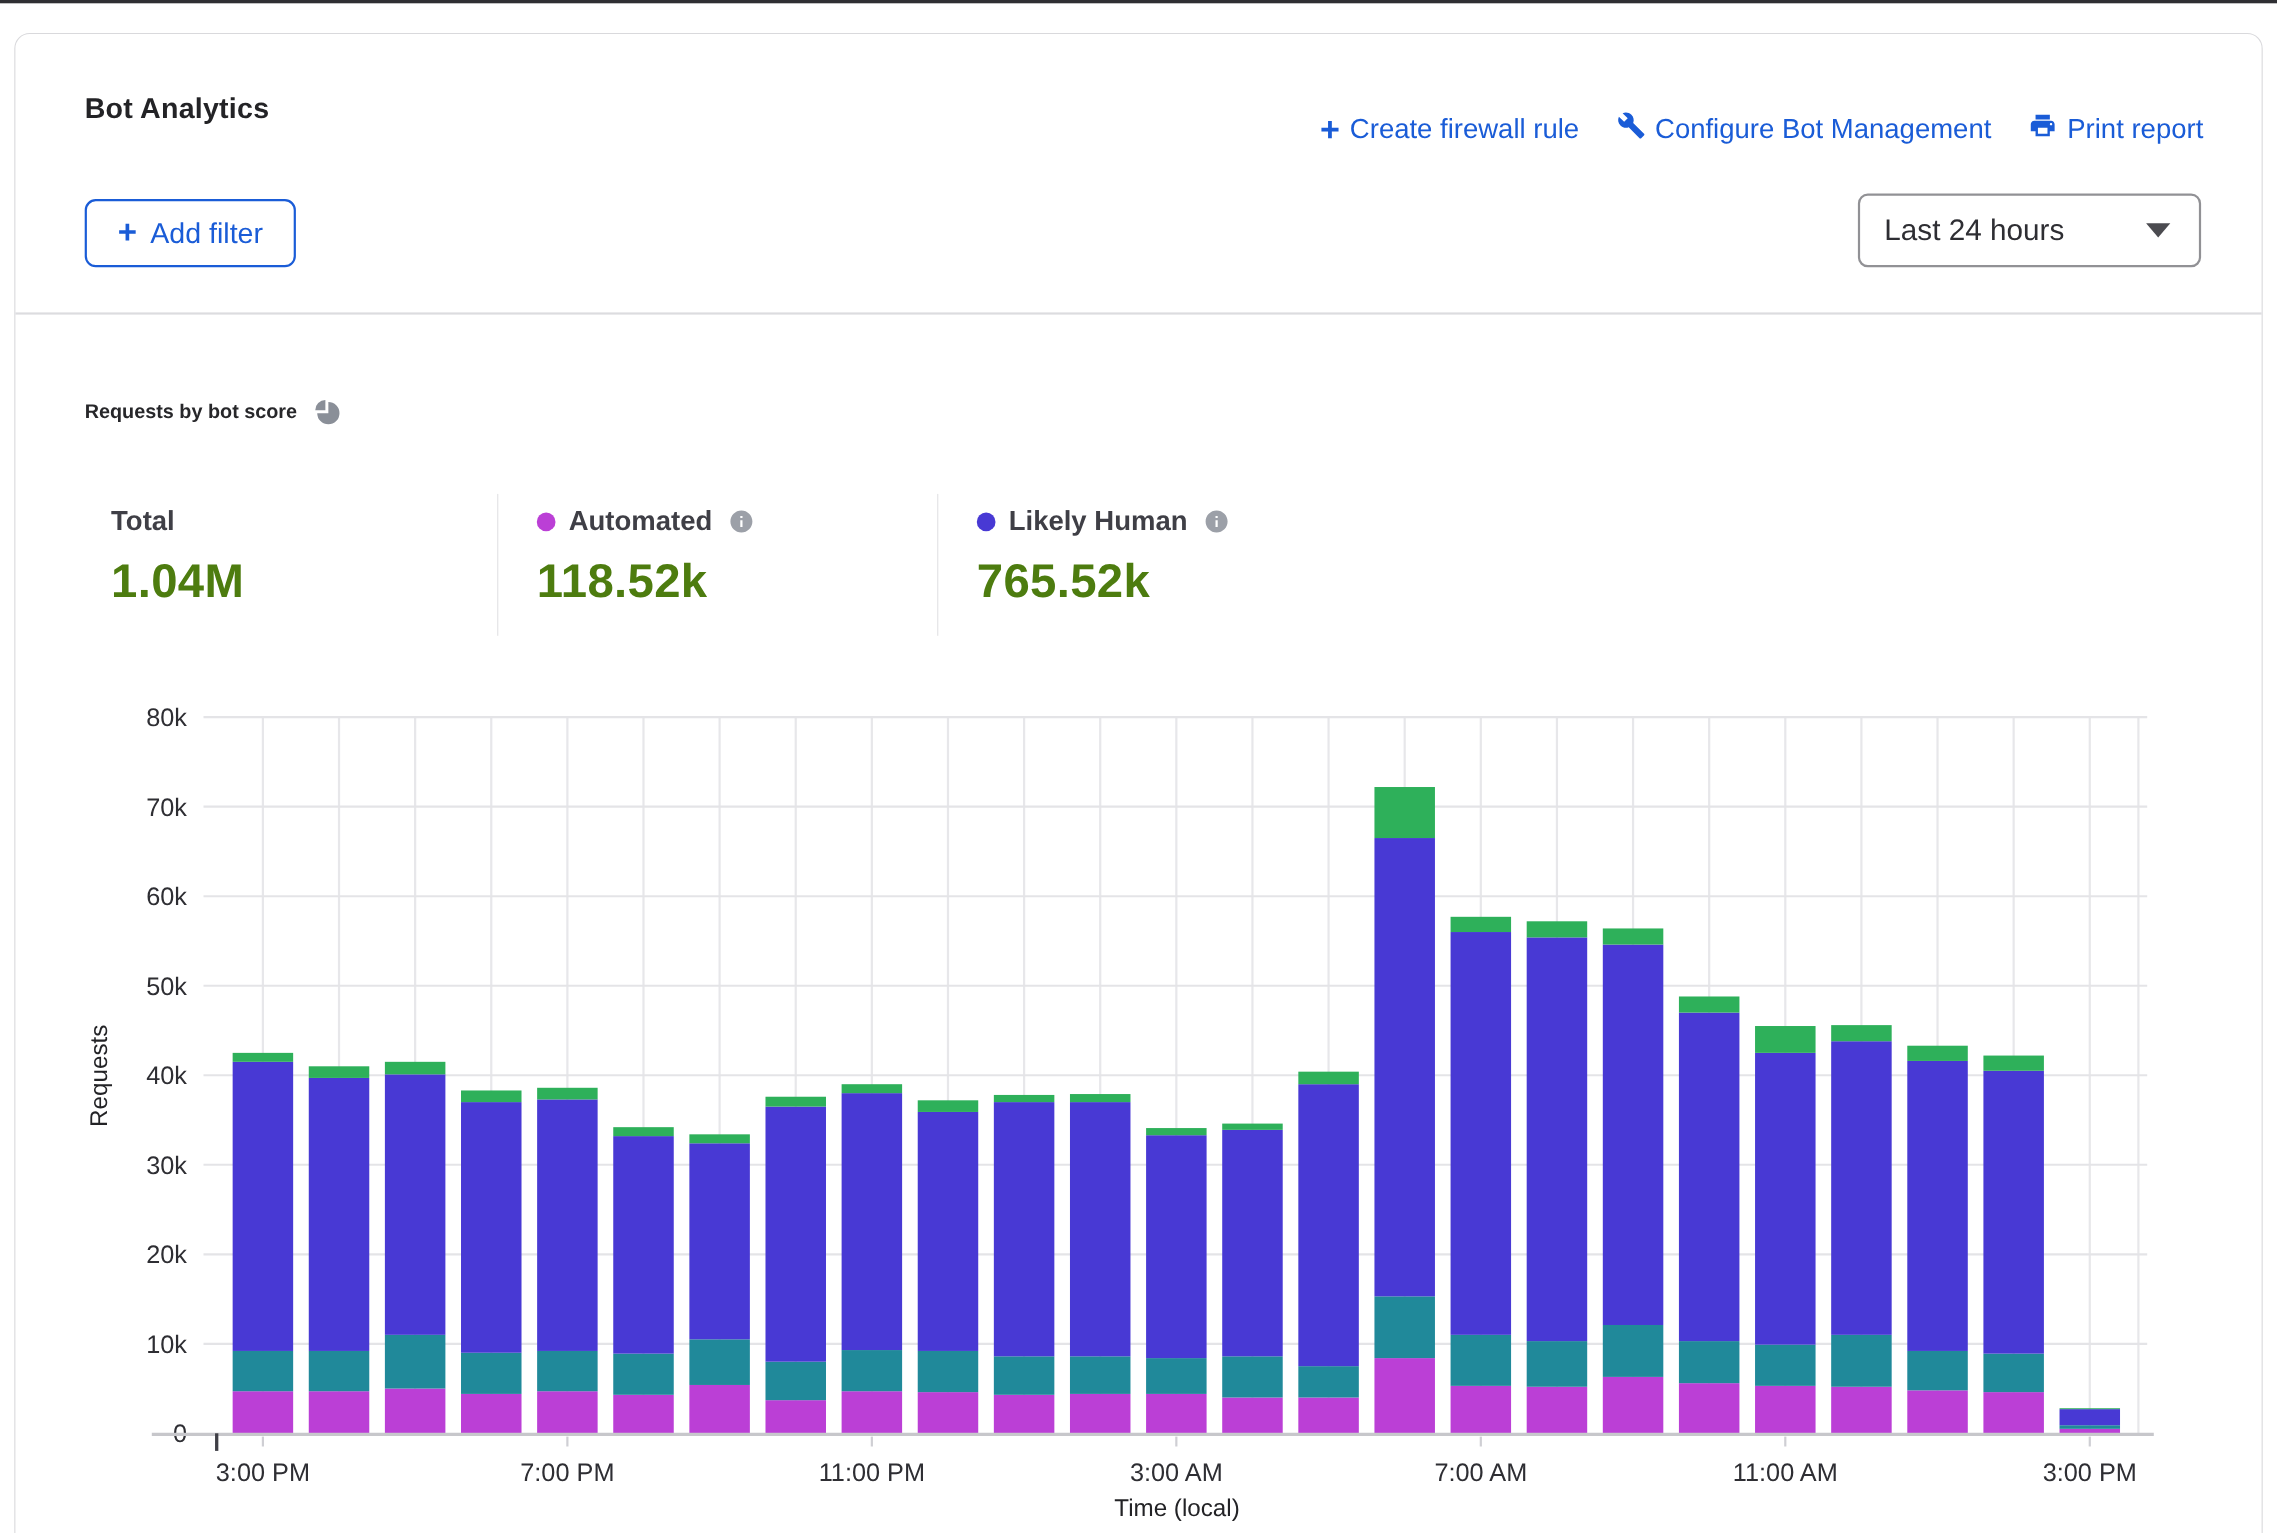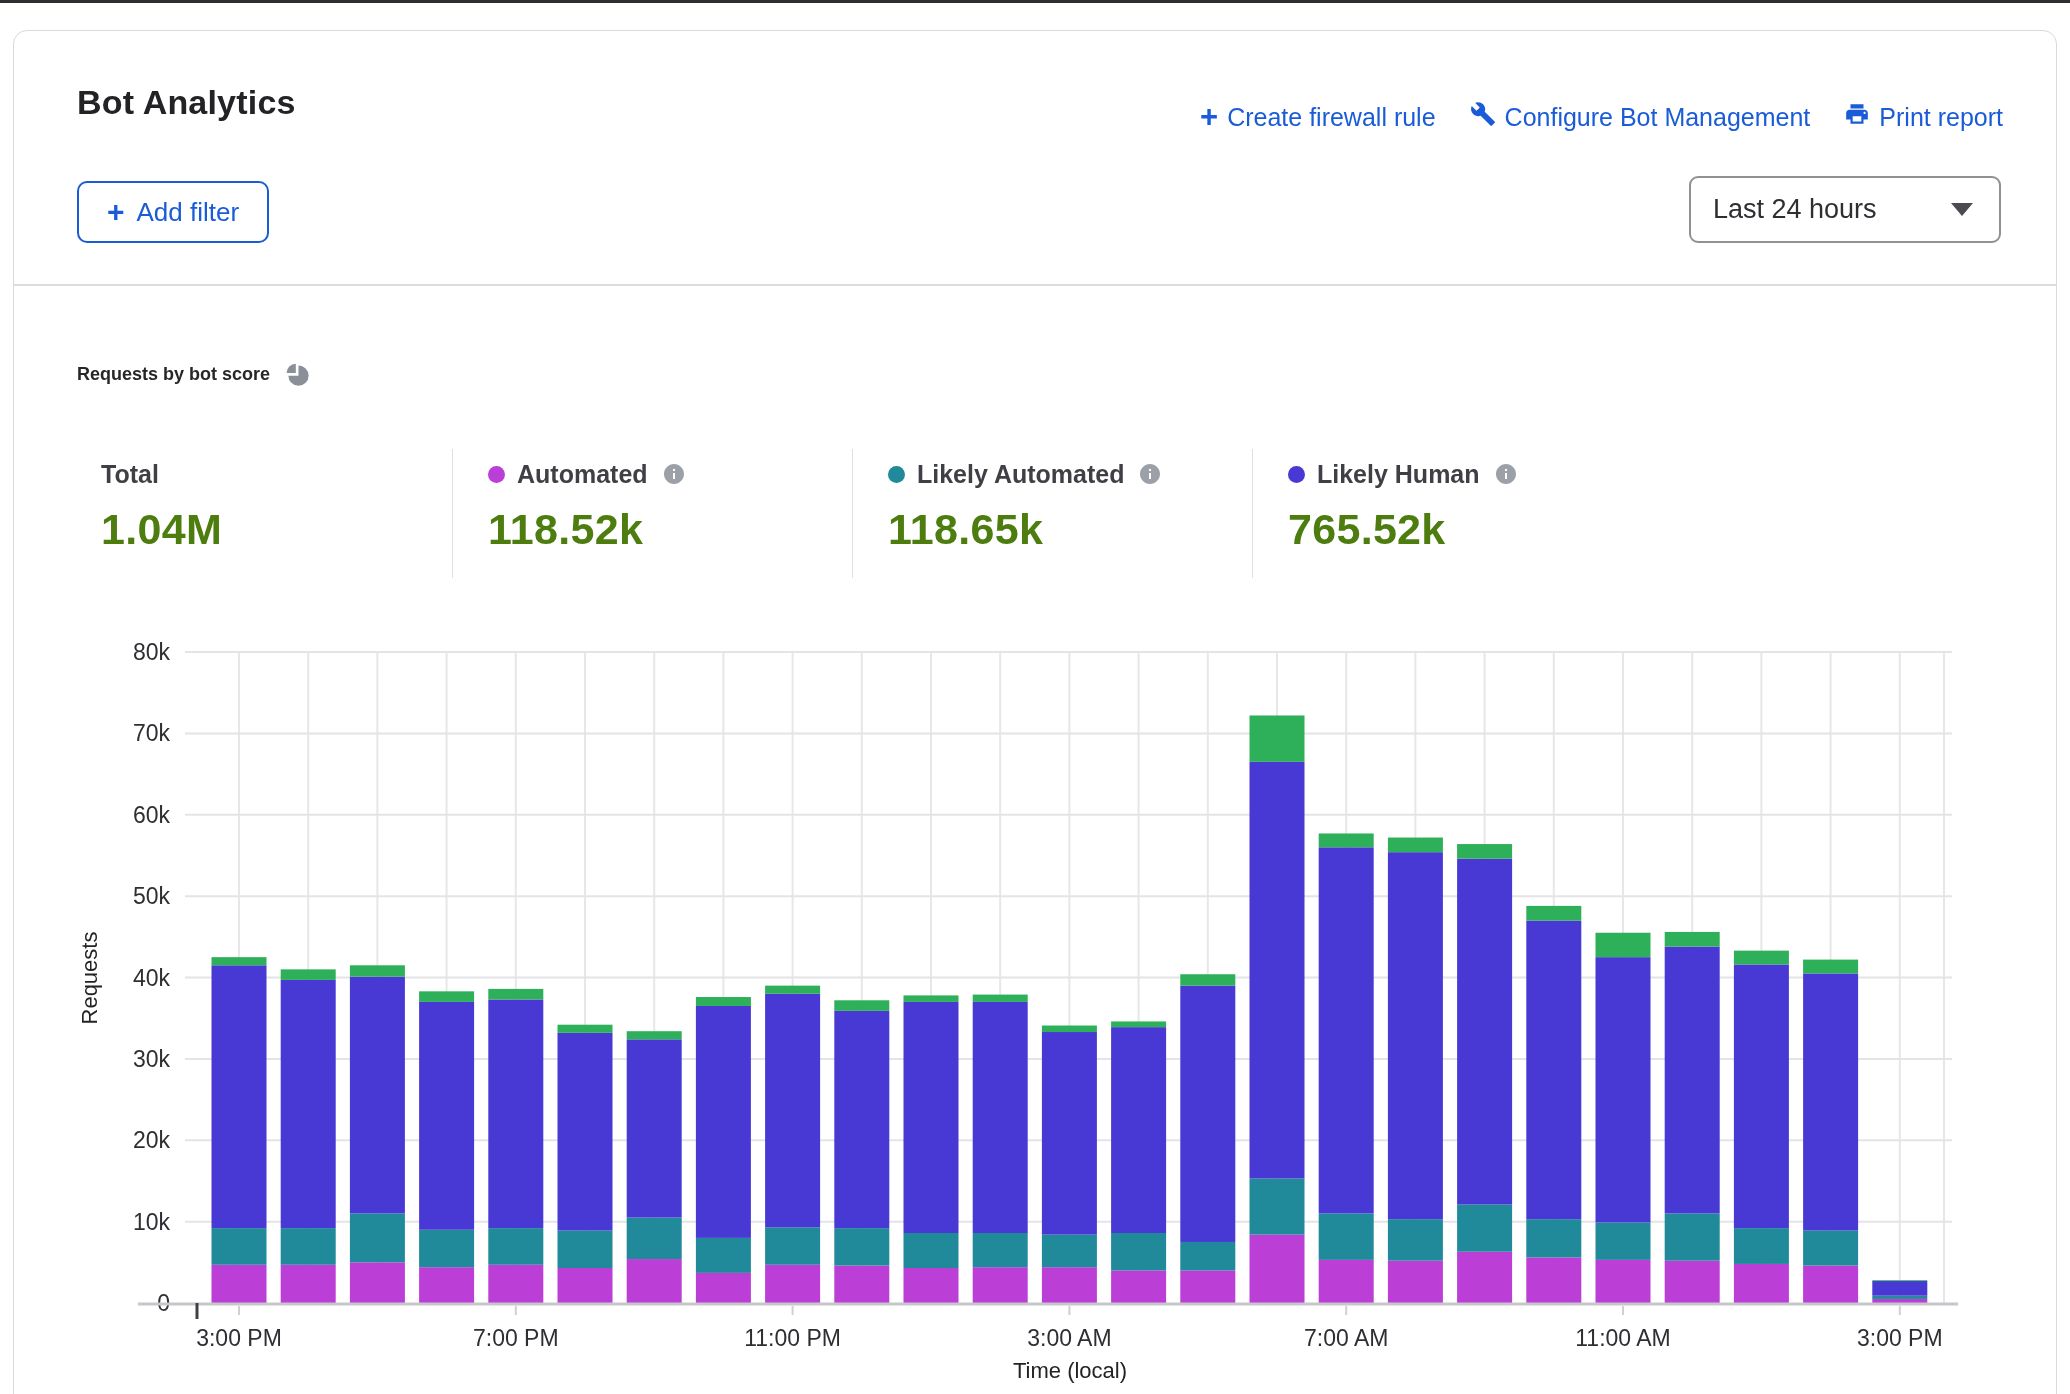--- a/index.html
+++ b/index.html
@@ -9,21 +9,21 @@
     -webkit-font-smoothing:antialiased;
   }
   .top-edge{position:absolute;left:0;top:0;width:100%;height:3px;background:#2f2f33;}
   .card{
     position:absolute;left:13px;top:30px;width:2044px;height:1480px;
     border:1.5px solid #d9d9dc;border-radius:14px;background:#fff;box-sizing:border-box;
   }
   
   .page-title{
     position:absolute;left:63px;top:52px;margin:0;
-    font-size:34px;font-weight:700;color:#232326;letter-spacing:.2px;
+    font-size:26px;font-weight:700;color:#232326;letter-spacing:.2px;
   }
   .header-actions{
     position:absolute;right:53px;top:70px;display:flex;gap:34px;align-items:center;
   }
   .action-link{
     display:flex;align-items:center;gap:9px;color:#1a5cd7;font-size:25px;
     cursor:pointer;white-space:nowrap;
   }
   .action-link .plus-glyph{font-size:31px;font-weight:600;line-height:24px;}
   .action-link svg{width:26px;height:26px;fill:#1a5cd7;}
@@ -133,32 +133,20 @@
       <div class="stat-label-row">
         <span class="legend-dot" style="background: rgb(187, 63, 214);"></span>
         <span class="stat-label">Automated</span>
         <span class="info-icon">
           <svg viewBox="0 0 24 24">
               <path d="M12 2C6.48 2 2 6.48 2 12s4.48 10 10 10 10-4.48 10-10S17.52 2 12 2zm1 15h-2v-6h2v6zm0-8h-2V7h2v2z"></path>
             </svg>
         </span>
       </div>
       <div class="stat-value">118.52k</div>
-    </div>
-    <div class="stat">
-      <div class="stat-label-row">
-        <span class="legend-dot" style="background: rgb(32, 137, 154);"></span>
-        <span class="stat-label">Likely Automated</span>
-        <span class="info-icon">
-          <svg viewBox="0 0 24 24">
-              <path d="M12 2C6.48 2 2 6.48 2 12s4.48 10 10 10 10-4.48 10-10S17.52 2 12 2zm1 15h-2v-6h2v6zm0-8h-2V7h2v2z"></path>
-            </svg>
-        </span>
-      </div>
-      <div class="stat-value">118.65k</div>
     </div>
     <div class="stat">
       <div class="stat-label-row">
         <span class="legend-dot" style="background: rgb(72, 57, 212);"></span>
         <span class="stat-label">Likely Human</span>
         <span class="info-icon">
           <svg viewBox="0 0 24 24">
               <path d="M12 2C6.48 2 2 6.48 2 12s4.48 10 10 10 10-4.48 10-10S17.52 2 12 2zm1 15h-2v-6h2v6zm0-8h-2V7h2v2z"></path>
             </svg>
         </span>

